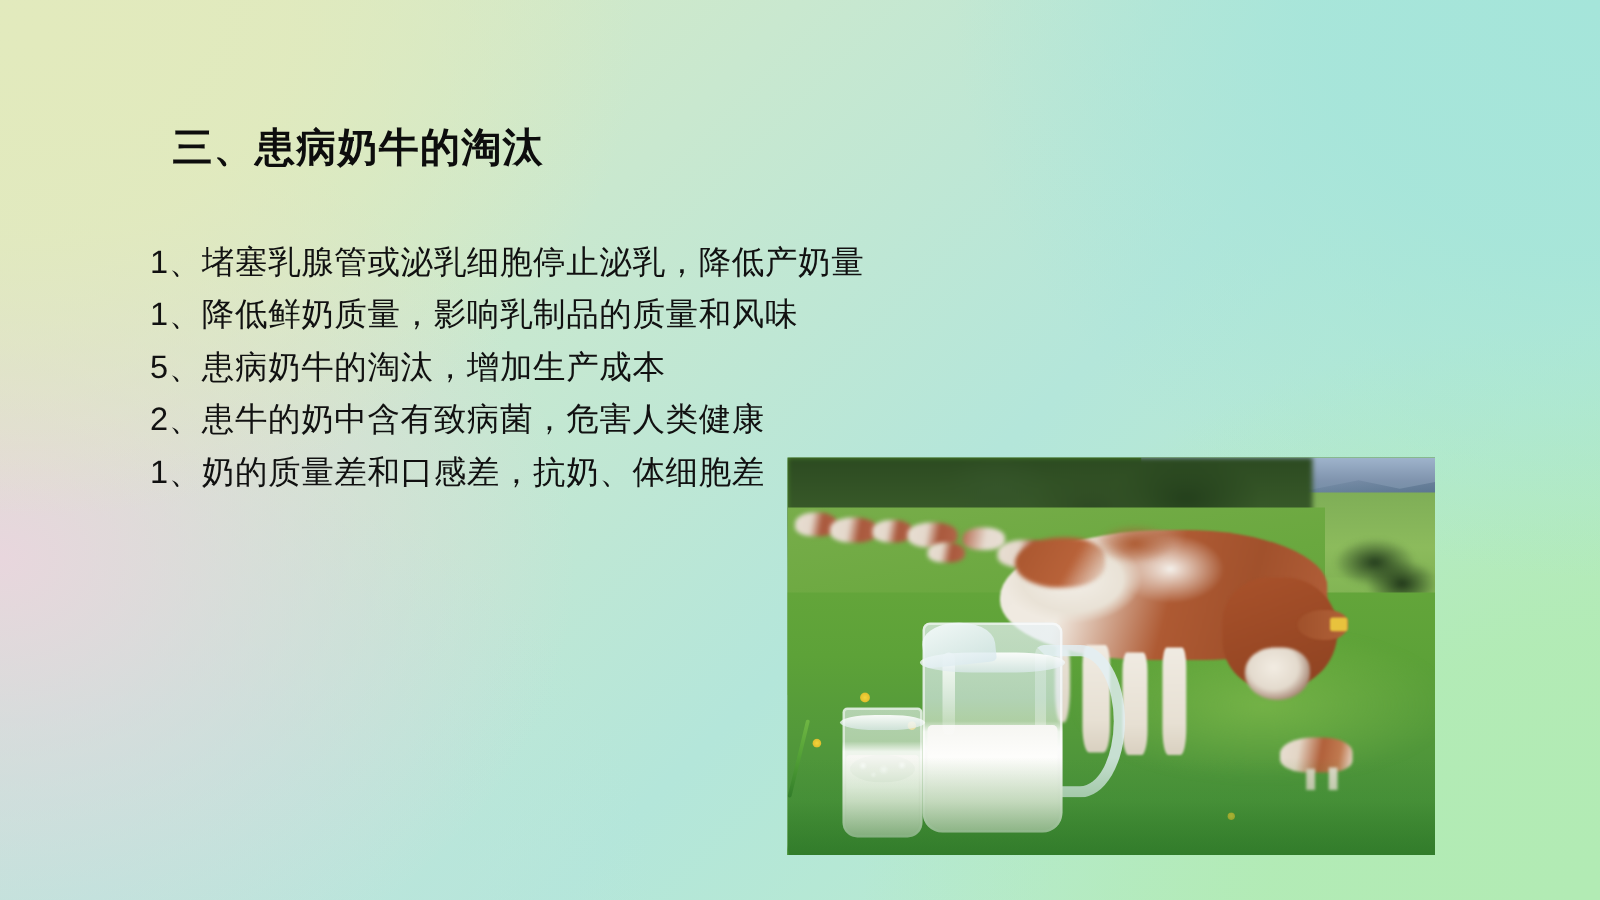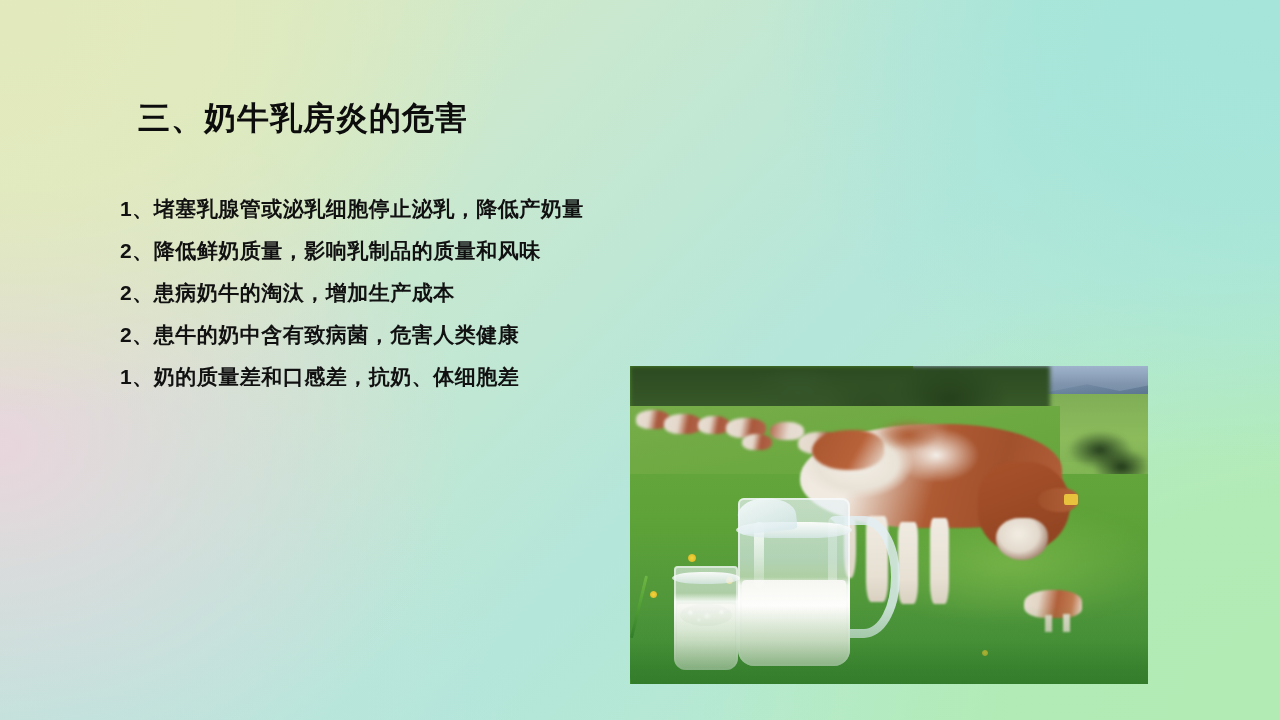--- a/index.html
+++ b/index.html
@@ -42,26 +42,25 @@
   .body-list {
     position: absolute;
     left: 120px;
     top: 188px;
     width: 600px;
     margin: 0;
     padding: 0;
     list-style: none;
   }
   .body-list li {
-    font-size: 21px;
+    font-size: 26px;
     color: #111111;
     line-height: 42px;
     white-space: nowrap;
     letter-spacing: 0.5px;
-    font-weight: bold;
   }
 
   
   .photo {
     position: absolute;
     left: 630px;
     top: 366px;
     width: 518px;
     height: 318px;
     overflow: hidden;
@@ -331,26 +330,26 @@
   .d3 { left: 124px; bottom: 92px;  width: 6px; height: 6px; }
   .d4 { left: 20px;  bottom: 86px;  width: 7px; height: 7px; }
   .d5 { left: 140px; bottom: 56px;  width: 6px; height: 6px; }
   .d6 { right: 160px; bottom: 28px; width: 6px; height: 6px; }
 </style>
 </head>
 <body>
 
 <div class="slide">
 
-  <div class="slide-title">三、奶牛乳房炎的危害</div>
+  <div class="slide-title">三、患病奶牛的淘汰</div>
 
   <ul class="body-list">
     <li>1、堵塞乳腺管或泌乳细胞停止泌乳，降低产奶量</li>
-    <li>2、降低鲜奶质量，影响乳制品的质量和风味</li>
-    <li>2、患病奶牛的淘汰，增加生产成本</li>
+    <li>1、降低鲜奶质量，影响乳制品的质量和风味</li>
+    <li>5、患病奶牛的淘汰，增加生产成本</li>
     <li>2、患牛的奶中含有致病菌，危害人类健康</li>
     <li>1、奶的质量差和口感差，抗奶、体细胞差</li>
   </ul>
 
   <div class="photo" aria-label="牧场草地上的奶牛与一壶牛奶和一杯牛奶">
 
     <div class="sky"></div>
     <div class="mountains"></div>
     <div class="far-field"></div>
     <div class="far-field2"></div>

